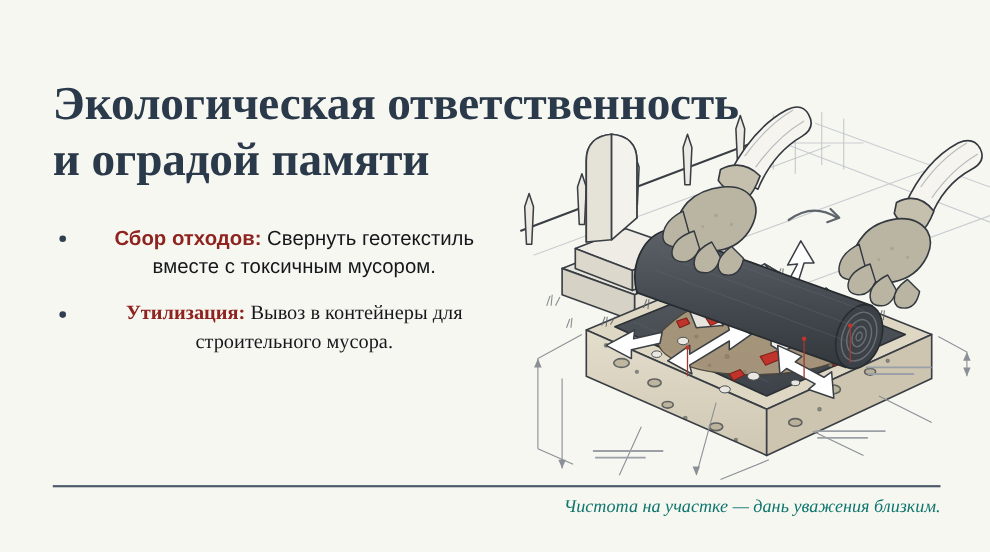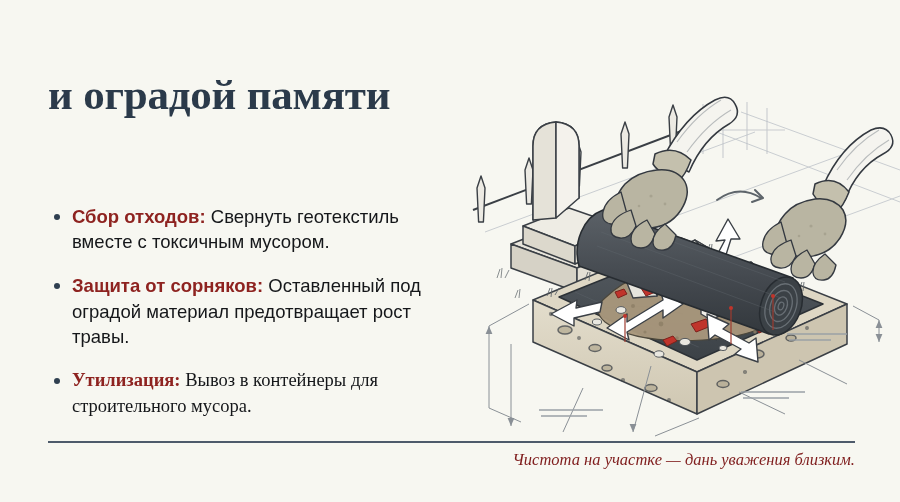--- a/index.html
+++ b/index.html
@@ -27,20 +27,21 @@
   .bullets{
     position:absolute;left:48px;top:185px;width:415px;
   }
   .bullet{
     position:relative;
     padding-left:24px;
     margin-bottom:16px;
     font-size:18.5px;
     line-height:25.5px;
     color:#15171a;
+    text-align:center;
   }
   .bullet:last-child{margin-bottom:0;font-family:Liberation Serif, serif;}
   .dot{
     position:absolute;left:6px;top:10px;
     width:6px;height:6px;border-radius:50%;
     background:#2f3f50;
   }
   .blabel{
     font-weight:700;
     color:#8e2320;
@@ -51,50 +52,47 @@
   .divider{
     position:absolute;left:48px;top:441px;width:807px;height:2px;
     background:#4e5b6b;
   }
   .footer{
     position:absolute;left:480px;top:450px;width:375px;
     text-align:right;
     font-family:"Liberation Serif",serif;
     font-style:italic;
     font-size:16.5px;
-    color:#7f1d1d;
+    color:#0f766e;
     white-space:nowrap;
   }
 
   
   .illus{
     position:absolute;left:455px;top:92px;width:445px;height:345px;
   }
   .illus svg{display:block;width:100%;height:100%;}
 </style>
 </head>
 <body>
 
 <div class="slide">
 
   <h1 class="title">
+    <span class="ln">Экологическая ответственность</span>
     <span class="ln">и оградой памяти</span>
   </h1>
 
   <div class="bullets">
 
     <p class="bullet">
       <span class="dot"></span>
       <span class="blabel">Сбор отходов:</span><span class="btext"> Свернуть геотекстиль вместе с токсичным мусором.</span>
     </p>
 
-    <p class="bullet">
-      <span class="dot"></span>
-      <span class="blabel">Защита от сорняков:</span><span class="btext"> Оставленный под оградой материал предотвращает рост травы.</span>
-    </p>
 
     <p class="bullet">
       <span class="dot"></span>
       <span class="blabel">Утилизация:</span><span class="btext"> Вывоз в контейнеры для строительного мусора.</span>
     </p>
 
   </div>
 
   <div class="illus">
     <svg viewBox="0 0 445 345" xmlns="http://www.w3.org/2000/svg">

